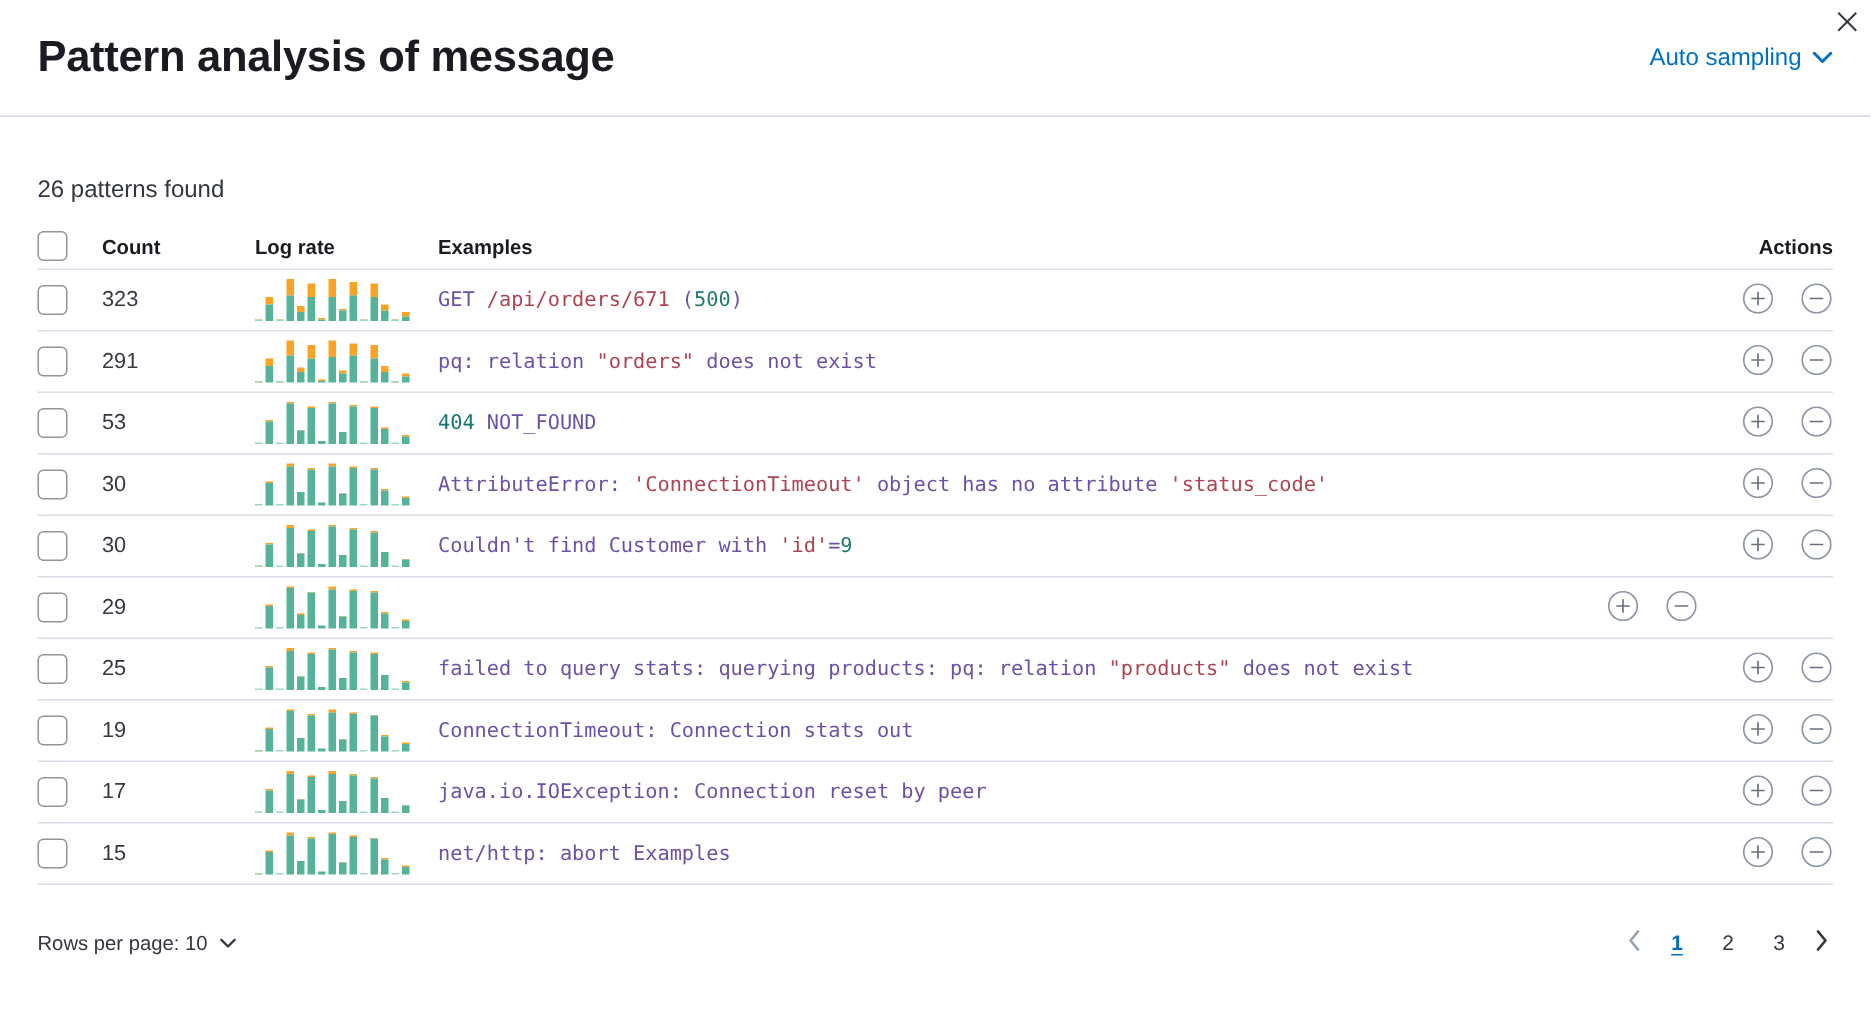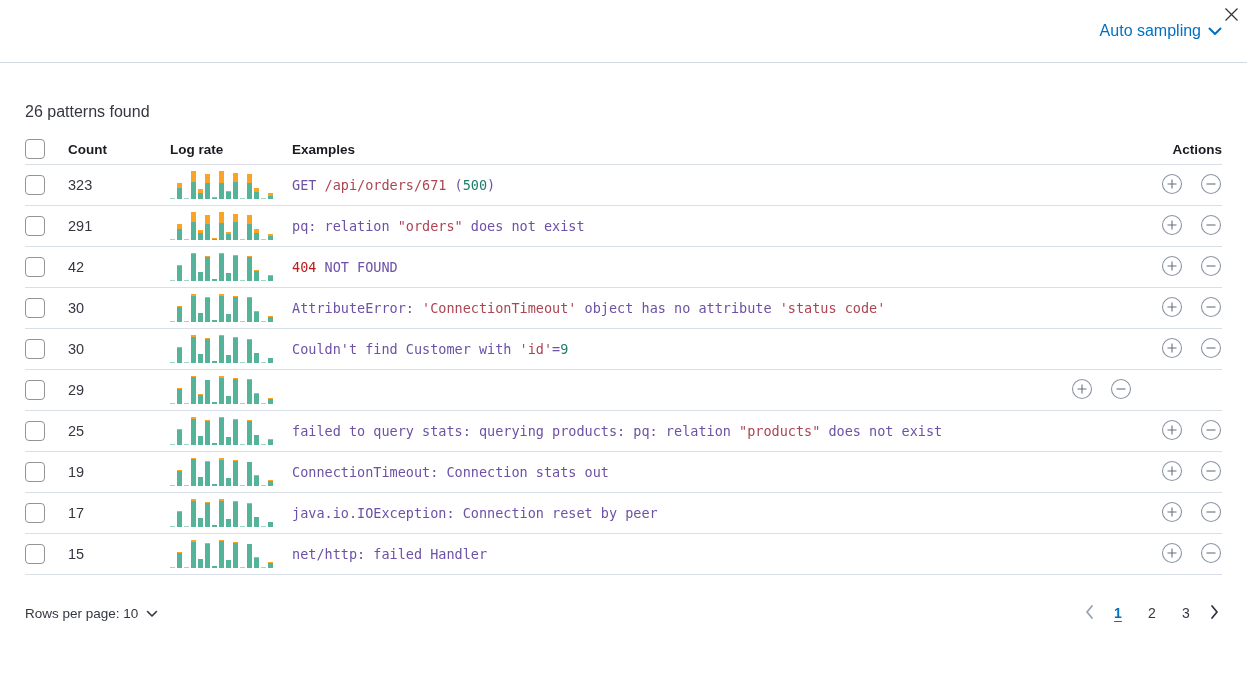--- a/index.html
+++ b/index.html
@@ -49,20 +49,21 @@
 
 <button class="close-btn" aria-label="close">
   <span>
     <svg width="15" height="15" viewBox="0 0 15 15">
         <path d="M1.5 1.5 L13.5 13.5 M13.5 1.5 L1.5 13.5" stroke="#343741" stroke-width="1.3" fill="none"></path>
       </svg>
   </span>
 </button>
 
 <div class="flyout-header">
+  <span class="title">Pattern analysis of message</span>
   <button class="sampling">
     <span>Auto sampling</span>
     <span>
       <svg width="14" height="9" viewBox="0 0 14 9">
           <path d="M1.5 1.5 L7 7 L12.5 1.5" stroke="#0071c2" stroke-width="2" fill="none" stroke-linecap="round" stroke-linejoin="round"></path>
         </svg>
     </span>
   </button>
 </div>
 <hr class="header-divider">
@@ -248,21 +249,21 @@
                   <circle cx="11" cy="11" r="9.5" fill="none" stroke="#8d95a5" stroke-width="1.1"></circle>
                   <path d="M6.5 11 H15.5" stroke="#69707d" stroke-width="1.1" fill="none"></path>
                 </svg></span>
             </button>
           </div>
         </div>
         <div class="t-row t-body-row">
           <div>
             <div class="checkbox" role="checkbox"></div>
           </div>
-          <div class="count">42</div>
+          <div class="count">53</div>
           <div>
             <div class="sparkline">
               <div class="bar">
                 <div class="seg-g" style="height: 1.12px; background: rgb(158, 215, 195);"></div>
               </div>
               <div class="bar">
                 <div class="seg-o" style="height: 1.12px; background: rgb(251, 163, 36);"></div>
                 <div class="seg-g" style="height: 15.12px; background: rgb(84, 179, 153);"></div>
               </div>
               <div class="bar">
@@ -308,21 +309,21 @@
               </div>
               <div class="bar">
                 <div class="seg-g" style="height: 1.12px; background: rgb(158, 215, 195);"></div>
               </div>
               <div class="bar">
                 <div class="seg-o" style="height: 0.56px; background: rgb(251, 163, 36);"></div>
                 <div class="seg-g" style="height: 5.04px; background: rgb(84, 179, 153);"></div>
               </div>
             </div>
           </div>
-          <div class="example"><span style="color: #b91c1c;">404</span><span style="color: rgb(109, 81, 166);"> NOT_FOUND</span></div>
+          <div class="example"><span style="color: #0f766e;">404</span><span style="color: rgb(109, 81, 166);"> NOT_FOUND</span></div>
           <div class="cell-actions">
             <button class="icon-btn">
               <span><svg width="22" height="22" viewBox="0 0 22 22">
                   <circle cx="11" cy="11" r="9.5" fill="none" stroke="#8d95a5" stroke-width="1.1"></circle>
                   <path d="M11 6.5 V15.5 M6.5 11 H15.5" stroke="#69707d" stroke-width="1.1" fill="none"></path>
                 </svg></span>
             </button>
             <button class="icon-btn">
               <span><svg width="22" height="22" viewBox="0 0 22 22">
                   <circle cx="11" cy="11" r="9.5" fill="none" stroke="#8d95a5" stroke-width="1.1"></circle>
@@ -870,21 +871,21 @@
               </div>
               <div class="bar">
                 <div class="seg-g" style="height: 1.12px; background: rgb(158, 215, 195);"></div>
               </div>
               <div class="bar">
                 <div class="seg-o" style="height: 0.56px; background: rgb(251, 163, 36);"></div>
                 <div class="seg-g" style="height: 5.04px; background: rgb(84, 179, 153);"></div>
               </div>
             </div>
           </div>
-          <div class="example"><span style="color: rgb(109, 81, 166);">net/http: failed Handler</span></div>
+          <div class="example"><span style="color: rgb(109, 81, 166);">net/http: abort Examples</span></div>
           <div class="cell-actions">
             <button class="icon-btn">
               <span><svg width="22" height="22" viewBox="0 0 22 22">
                   <circle cx="11" cy="11" r="9.5" fill="none" stroke="#8d95a5" stroke-width="1.1"></circle>
                   <path d="M11 6.5 V15.5 M6.5 11 H15.5" stroke="#69707d" stroke-width="1.1" fill="none"></path>
                 </svg></span>
             </button>
             <button class="icon-btn">
               <span><svg width="22" height="22" viewBox="0 0 22 22">
                   <circle cx="11" cy="11" r="9.5" fill="none" stroke="#8d95a5" stroke-width="1.1"></circle>

